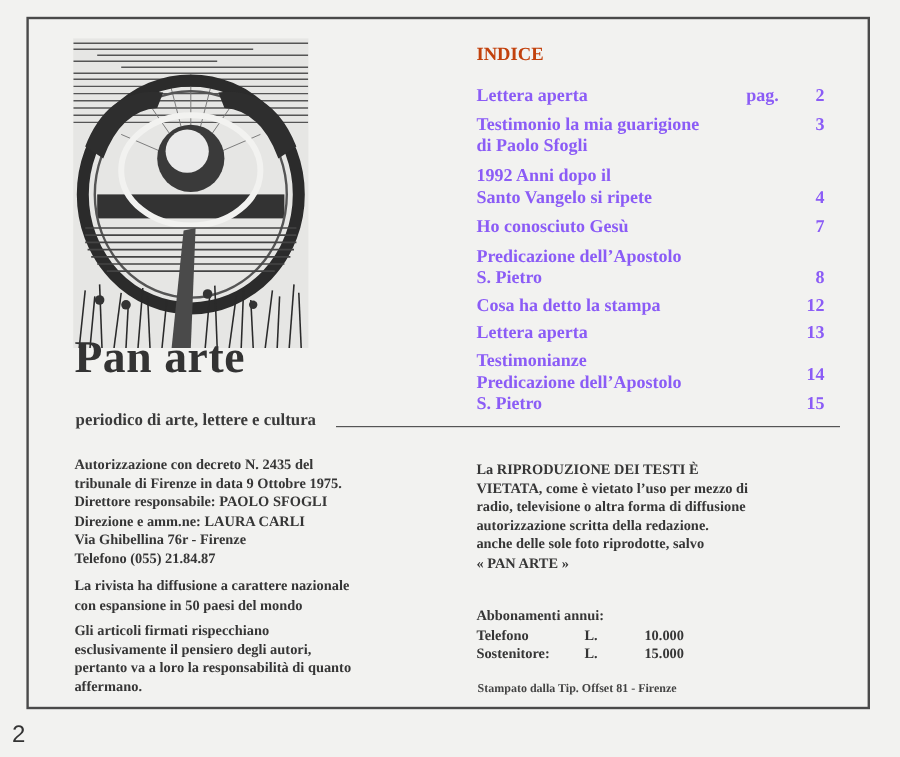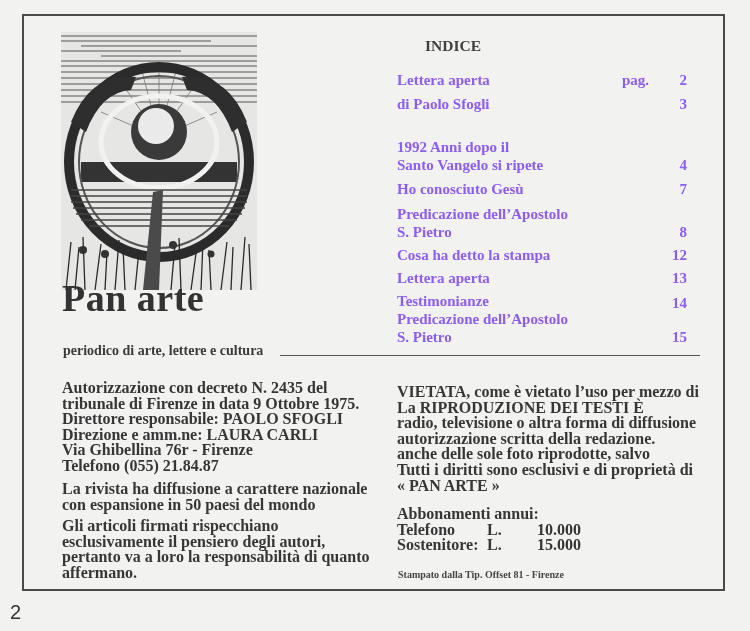--- a/index.html
+++ b/index.html
@@ -23,34 +23,34 @@
   .tagline {
     position:absolute; left:63px; top:343px;
     font-size:14px; font-weight:bold; color:#3a3a3a;
   }
   .rule {
     position:absolute; left:280px; top:355px; width:420px; height:0;
     border-top:1.5px solid #555;
   }
   .index-title {
     position:absolute; left:397px; top:37px;
-    font-size:15.5px; font-weight:bold; color:#404040;margin-left:28px;
+    font-size:15.5px; font-weight:bold; color:#c2410c;
   }
   .toc-item {
     position:absolute; left:397px; width:290px;
     font-size:15px; font-weight:bold; line-height:18px; color:#8b5cf6;
   }
   .toc-item .pg {
     position:absolute; right:0; text-align:right;
   }
   .toc-item .pag {
     position:absolute; right:38px;
   }
   .para {
-    position:absolute; font-size:16px; font-weight:bold; line-height:15.6px; color:#363636;
+    position:absolute; font-size:12px; font-weight:bold; line-height:15.6px; color:#363636;
   }
   .sub-row { display:flex; }
   .sub-row span { display:inline-block; }
   .small-print {
     position:absolute; left:398px; top:569px; font-size:10px; font-weight:bold; color:#444;
   }
   .page-number {
     position:absolute; left:10px; top:601px;
     font-family:"Liberation Sans", "DejaVu Sans", sans-serif;
     font-size:20px; color:#333;
@@ -150,20 +150,21 @@
 
 <div class="index-title">INDICE</div>
 
 <div class="toc-item" style="top:71px;">
   <div>Lettera aperta</div>
   <span class="pag" style="top:0;">pag.</span>
   <span class="pg" style="top:0;">2</span>
 </div>
 
 <div class="toc-item" style="top:95px;">
+  <div>Testimonio la mia guarigione</div>
   <div>di Paolo Sfogli</div>
   <span class="pg" style="top:0;">3</span>
 </div>
 
 <div class="toc-item" style="top:138px;">
   <div>1992 Anni dopo il</div>
   <div>Santo Vangelo si ripete</div>
   <span class="pg" style="top:18px;">4</span>
 </div>
 
@@ -183,21 +184,21 @@
   <span class="pg" style="top:0;">12</span>
 </div>
 
 <div class="toc-item" style="top:269px;">
   <div>Lettera aperta</div>
   <span class="pg" style="top:0;">13</span>
 </div>
 
 <div class="toc-item" style="top:292px;">
   <div>Testimonianze</div>
-  <span class="pg" style="top:2px;text-align:center;">14</span>
+  <span class="pg" style="top:12px;text-align:center;">14</span>
 </div>
 
 <div class="toc-item" style="top:310px;">
   <div>Predicazione dell’Apostolo</div>
   <div>S. Pietro</div>
   <span class="pg" style="top:18px;">15</span>
 </div>
 
 <div class="para" style="left:62px; top:380px;">
   <div>Autorizzazione con decreto N. 2435 del</div>
@@ -214,26 +215,25 @@
 </div>
 
 <div class="para" style="left:62px; top:518px;">
   <div>Gli articoli firmati rispecchiano</div>
   <div>esclusivamente il pensiero degli autori,</div>
   <div>pertanto va a loro la responsabilità di quanto</div>
   <div>affermano.</div>
 </div>
 
 <div class="para" style="left:397px; top:384px;">
+  <div>La RIPRODUZIONE DEI TESTI È</div>
   <div>VIETATA, come è vietato l’uso per mezzo di</div>
-  <div>La RIPRODUZIONE DEI TESTI È</div>
   <div>radio, televisione o altra forma di diffusione</div>
   <div>autorizzazione scritta della redazione.</div>
   <div>anche delle sole foto riprodotte, salvo</div>
-  <div>Tutti i diritti sono esclusivi e di proprietà di</div>
   <div>« PAN ARTE »</div>
 </div>
 
 <div class="para" style="left:397px; top:506px;">
   <div>Abbonamenti annui:</div>
   <div class="sub-row">
     <span style="width:90px;">Telefono</span>
     <span style="width:50px;">L.</span>
     <span>10.000</span>
   </div>

